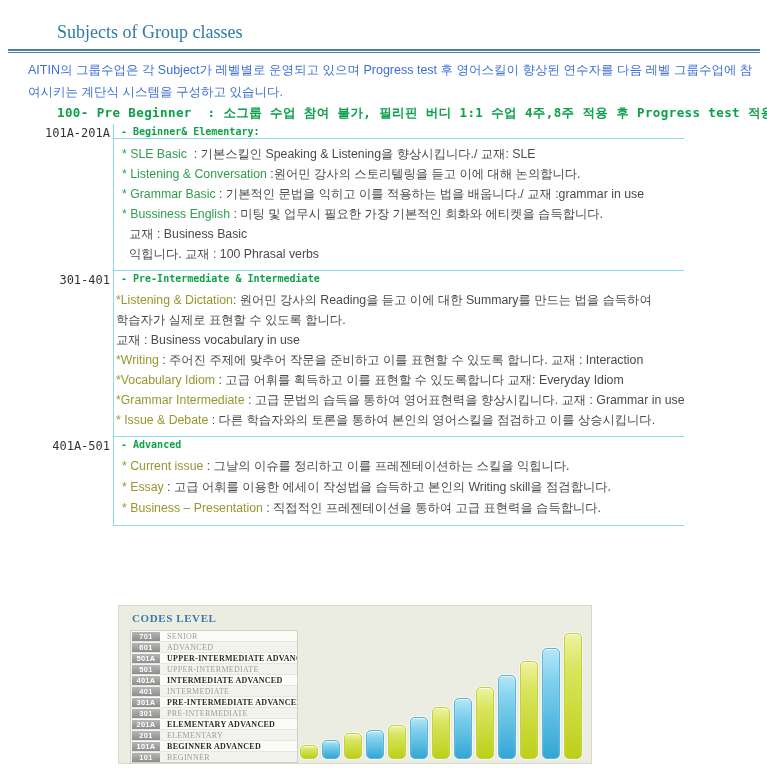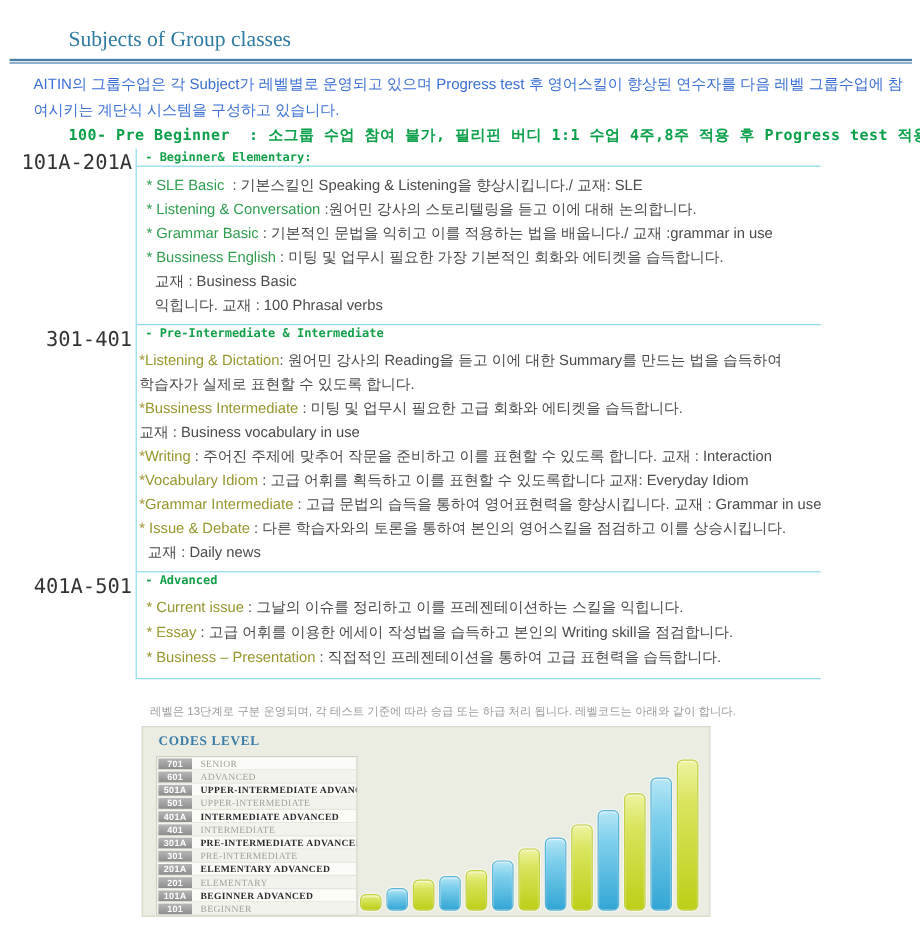--- a/index.html
+++ b/index.html
@@ -17,21 +17,21 @@
            color:#3b6fd4; font-size:12.5px; line-height:22px; }
   .pre-beginner { position:absolute; left:57px; top:105px; margin:0; white-space:pre;
            color:#0ba04a; font-weight:bold; font-size:12.5px; letter-spacing:0.4px;
            font-family:"DejaVu Sans Mono","DejaVu Sans",monospace,sans-serif; }
 
   
   .sections { position:absolute; left:113px; top:124px; width:570px;
               border-left:1px solid #8adbe9; }
   .sec { position:relative; border-bottom:1px solid #8adbe9; }
   .sec-code { position:absolute; right:100%; margin-right:4px; top:2px; color:#333;
-              font-size:17px; white-space:nowrap;
+              font-size:12px; white-space:nowrap;
               font-family:"DejaVu Sans Mono","DejaVu Sans",monospace,sans-serif; }
   .sec-head { padding:2px 0 1px 7px; color:#12a14a; font-weight:bold; font-size:10px;
               font-family:"DejaVu Sans Mono","DejaVu Sans",monospace,sans-serif; }
   .sec1 .sec-head { border-bottom:1px solid #8adbe9; }
   .sec-body { padding:5px 0 6px 8px; font-size:12.3px; }
   .sec2 .sec-body { padding-left:2px; }
   .line { line-height:20px; white-space:pre; }
   .sec3 .line { line-height:21px; }
   .cont { padding-left:7px; }
   .subject { color:#2f9e4f; }
@@ -92,43 +92,40 @@
         <div class="line cont"><span class="subject"></span><span class="rest">익힙니다. 교재 : 100 Phrasal verbs</span></div>
       </div>
     </div>
 
     <div class="sec sec2">
       <span class="sec-code">301-401</span>
       <div class="sec-head">- Pre-Intermediate &amp; Intermediate</div>
       <div class="sec-body">
         <div class="line"><span class="subject">*Listening &amp; Dictation</span><span class="rest">: 원어민 강사의 Reading을 듣고 이에 대한 Summary를 만드는 법을 습득하여</span></div>
         <div class="line"><span class="subject"></span><span class="rest">학습자가 실제로 표현할 수 있도록 합니다.</span></div>
-        <div class="line"><span class="subject">*Bussiness Intermediate</span><span class="rest"> : 미팅 및 업무시 필요한 고급 회화와 에티켓을 습득합니다.</span></div>
         <div class="line"><span class="subject"></span><span class="rest">교재 : Business vocabulary in use</span></div>
         <div class="line"><span class="subject">*Writing</span><span class="rest"> : 주어진 주제에 맞추어 작문을 준비하고 이를 표현할 수 있도록 합니다. 교재 : Interaction</span></div>
         <div class="line"><span class="subject">*Vocabulary Idiom</span><span class="rest"> : 고급 어휘를 획득하고 이를 표현할 수 있도록합니다 교재: Everyday Idiom</span></div>
         <div class="line"><span class="subject">*Grammar Intermediate</span><span class="rest"> : 고급 문법의 습득을 통하여 영어표현력을 향상시킵니다. 교재 : Grammar in use</span></div>
         <div class="line"><span class="subject">* Issue &amp; Debate</span><span class="rest"> : 다른 학습자와의 토론을 통하여 본인의 영어스킬을 점검하고 이를 상승시킵니다.</span></div>
-        <div class="line cont"><span class="subject"></span><span class="rest">교재 : Daily news</span></div>
       </div>
     </div>
 
     <div class="sec sec3">
       <span class="sec-code">401A-501</span>
       <div class="sec-head">- Advanced</div>
       <div class="sec-body">
         <div class="line"><span class="subject">* Current issue</span><span class="rest"> : 그날의 이슈를 정리하고 이를 프레젠테이션하는 스킬을 익힙니다.</span></div>
         <div class="line"><span class="subject">* Essay</span><span class="rest"> : 고급 어휘를 이용한 에세이 작성법을 습득하고 본인의 Writing skill을 점검합니다.</span></div>
         <div class="line"><span class="subject">* Business – Presentation</span><span class="rest"> : 직접적인 프레젠테이션을 통하여 고급 표현력을 습득합니다.</span></div>
       </div>
     </div>
 
   </div>
 
-  <p class="note">레벨은 13단계로 구분 운영되며, 각 테스트 기준에 따라 승급 또는 하급 처리 됩니다. 레벨코드는 아래와 같이 합니다.</p>
 
   <div class="panel">
     <div class="codes-title">CODES LEVEL</div>
 
     <div class="codes-table">
       <div class="crow">
           <span class="ccode">701</span>
           <span class="clabel">SENIOR</span>
         </div>
       <div class="crow">

